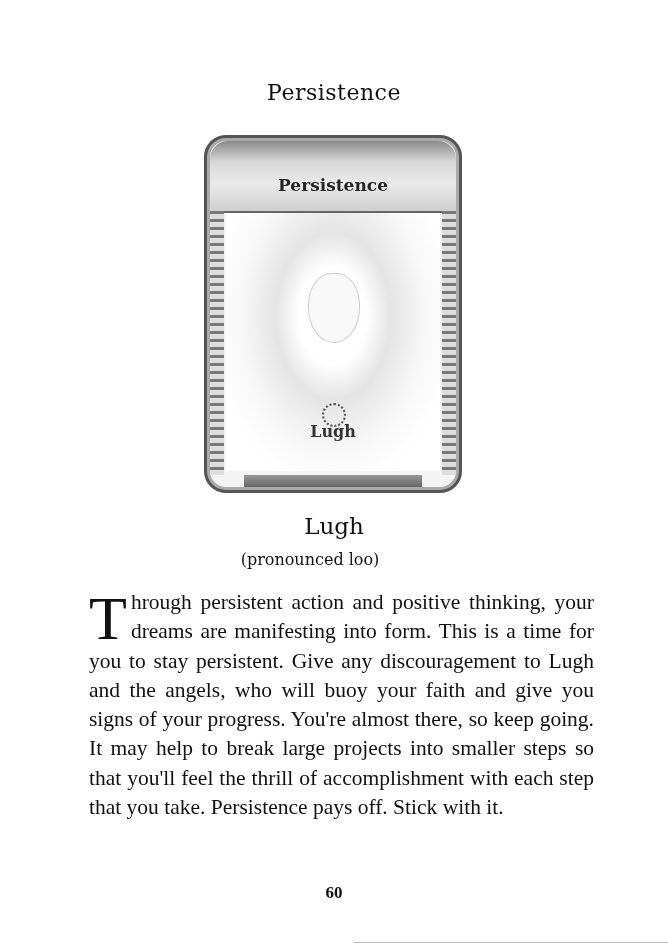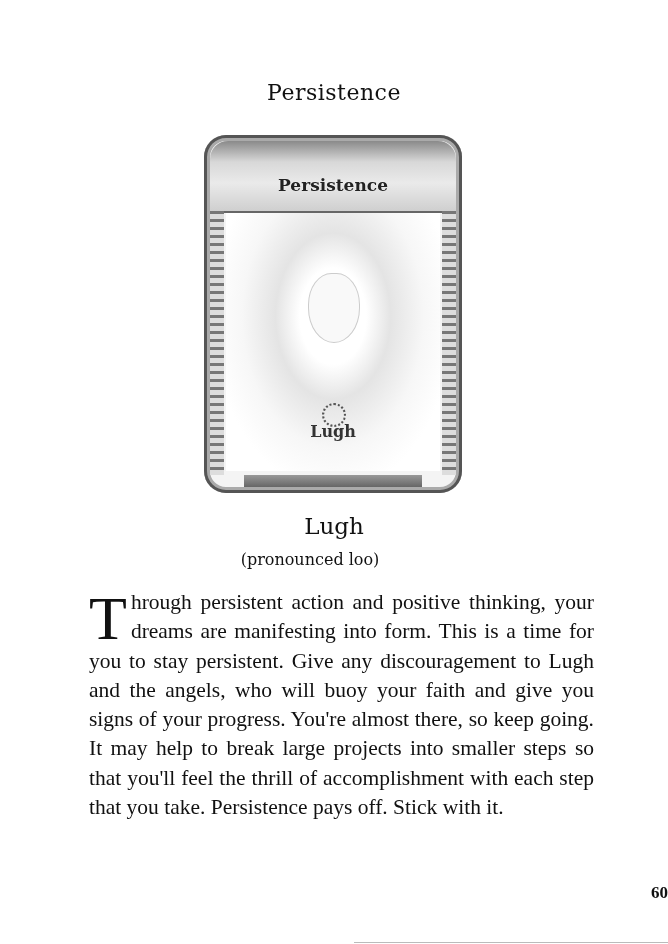--- a/index.html
+++ b/index.html
@@ -65,21 +65,21 @@
   }
   .body-text {
     position: absolute; left: 89px; top: 588px; width: 505px;
     font-size: 21.5px; line-height: 29.3px; text-align: justify; color: #111;
   }
   .dropcap {
     float: left; font-size: 62px; line-height: 52px; margin: 4px 4px 0 0;
     font-family: "Liberation Serif", serif;
   }
   .page-number {
-    position: absolute; top: 883px; left: 0; width: 668px; text-align: right;
+    position: absolute; top: 883px; left: 0; width: 668px; text-align: center;
     font-size: 17px; font-weight: bold;
   }
   .bottom-rule {
     position: absolute; left: 354px; top: 942px; width: 314px; height: 1px; background: #bbb;
   }
 </style>
 </head>
 <body>
 
 <div class="page-title">Persistence</div>

